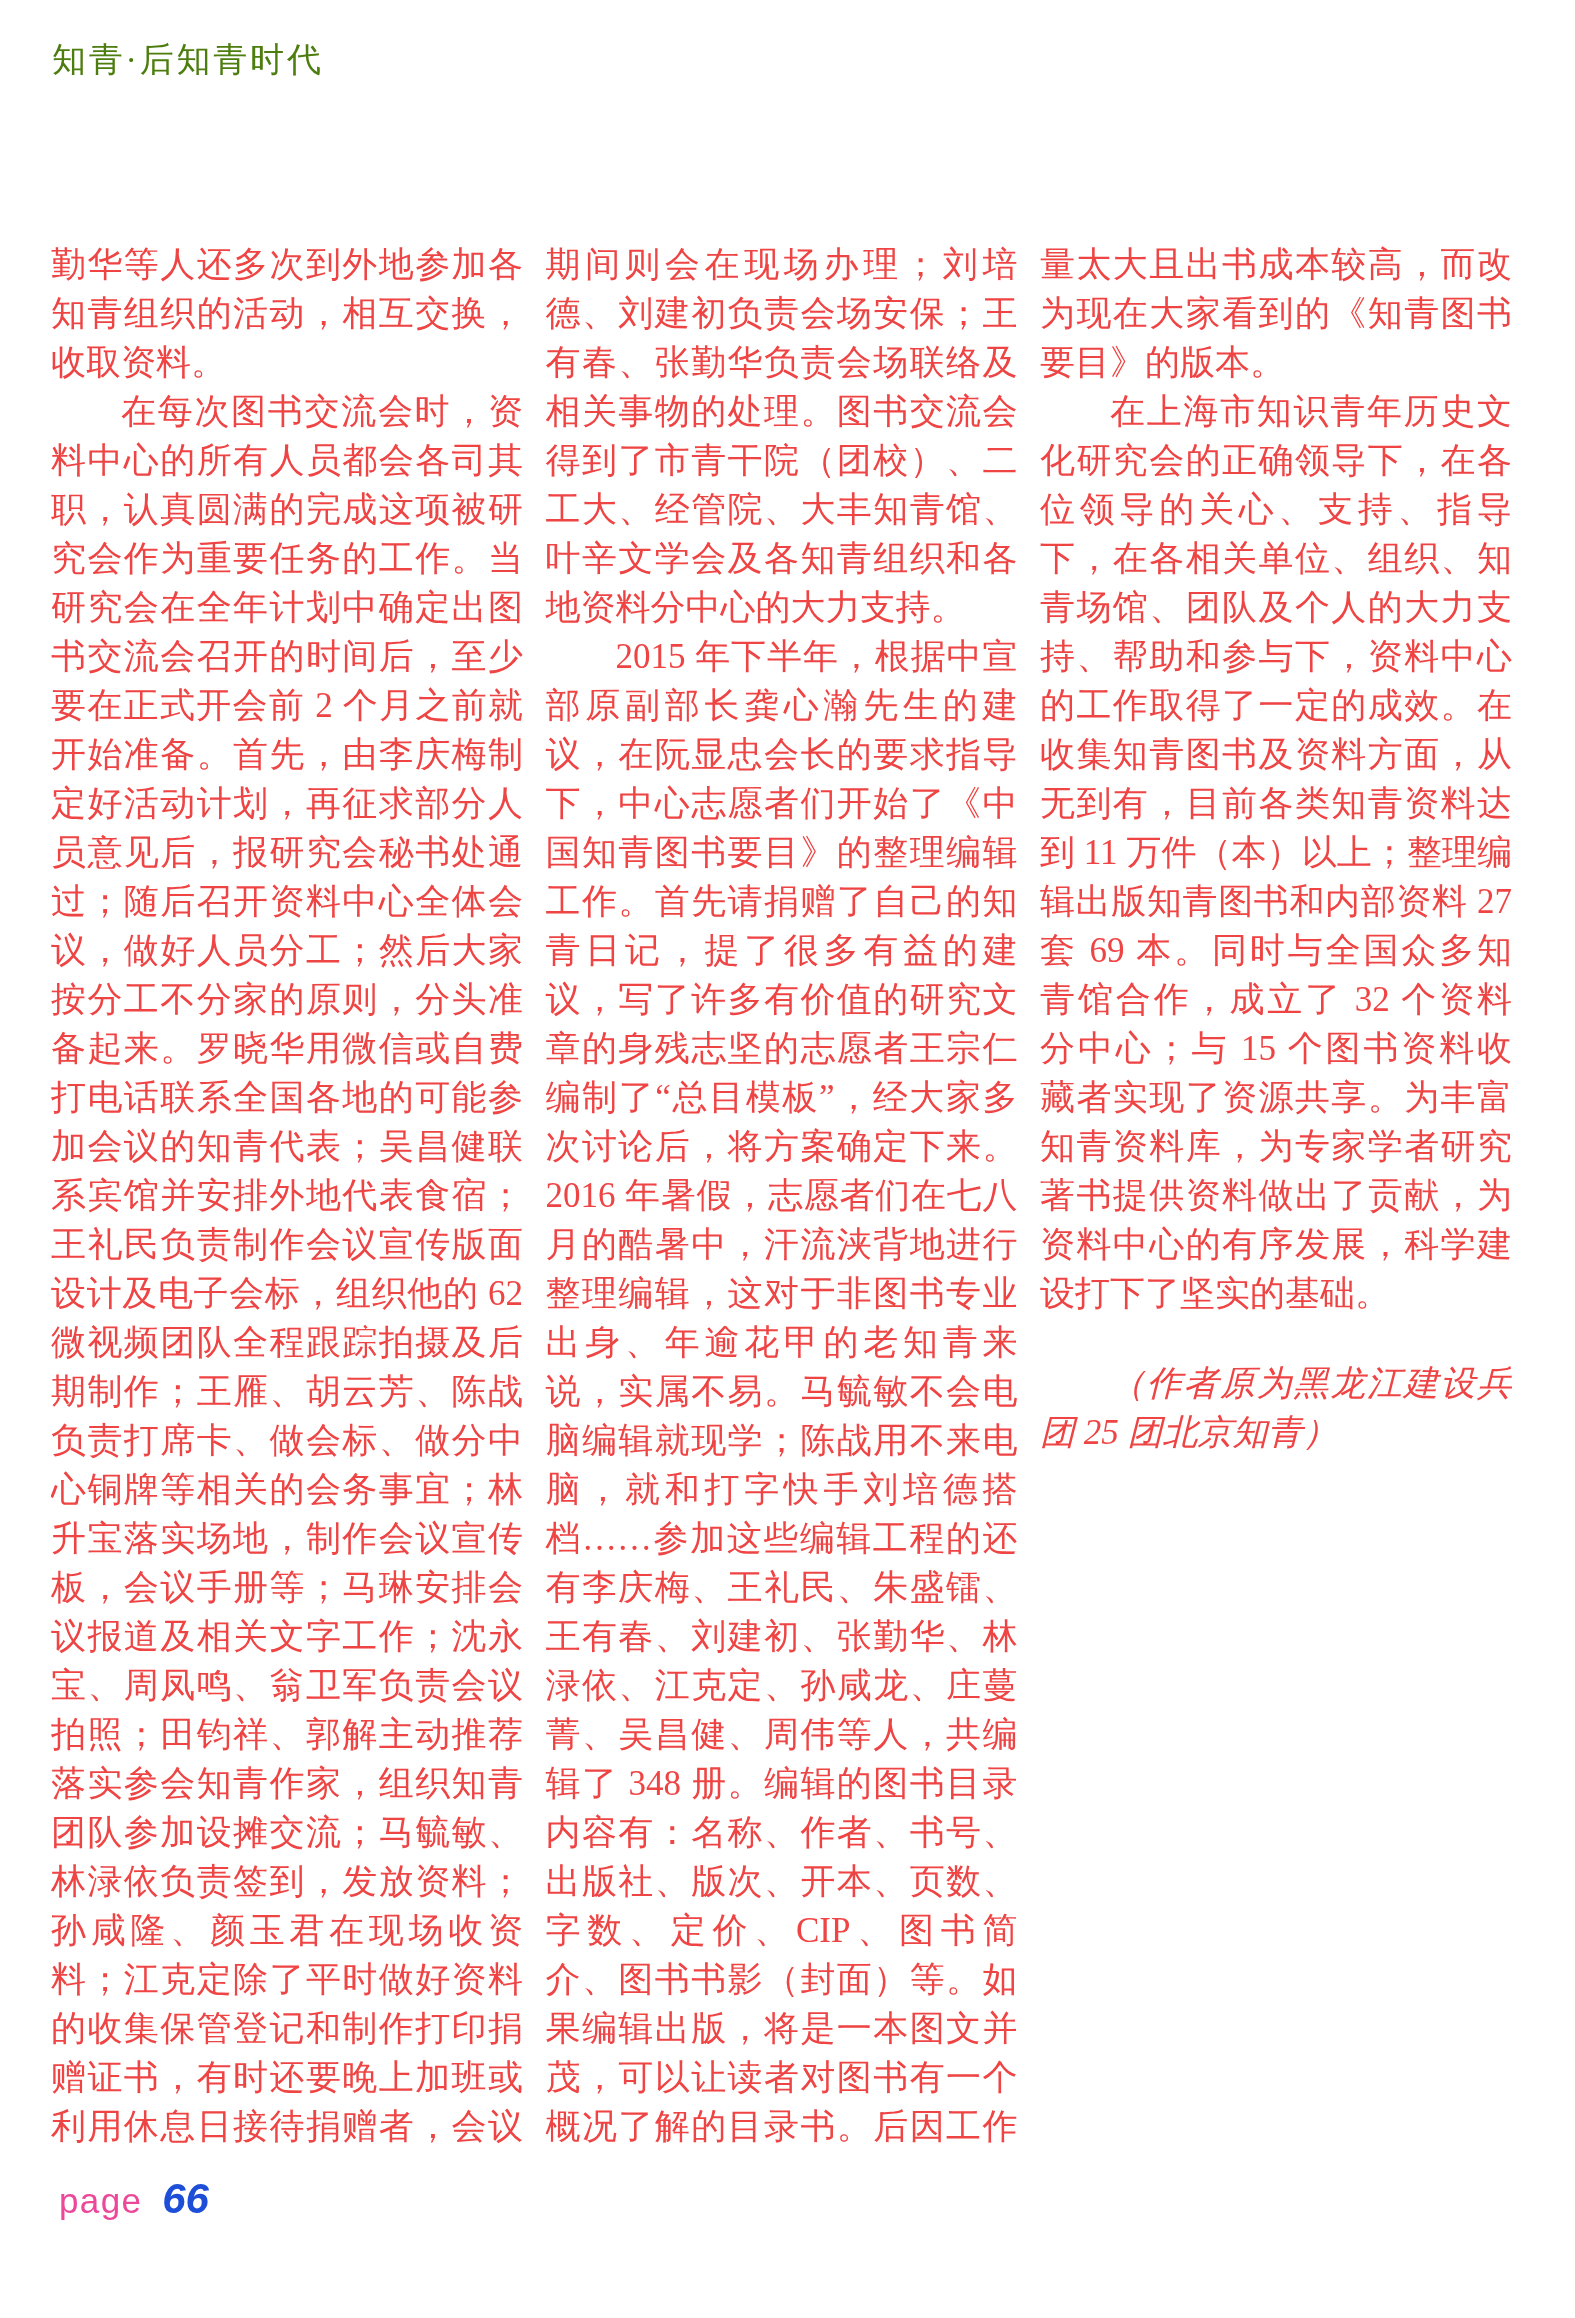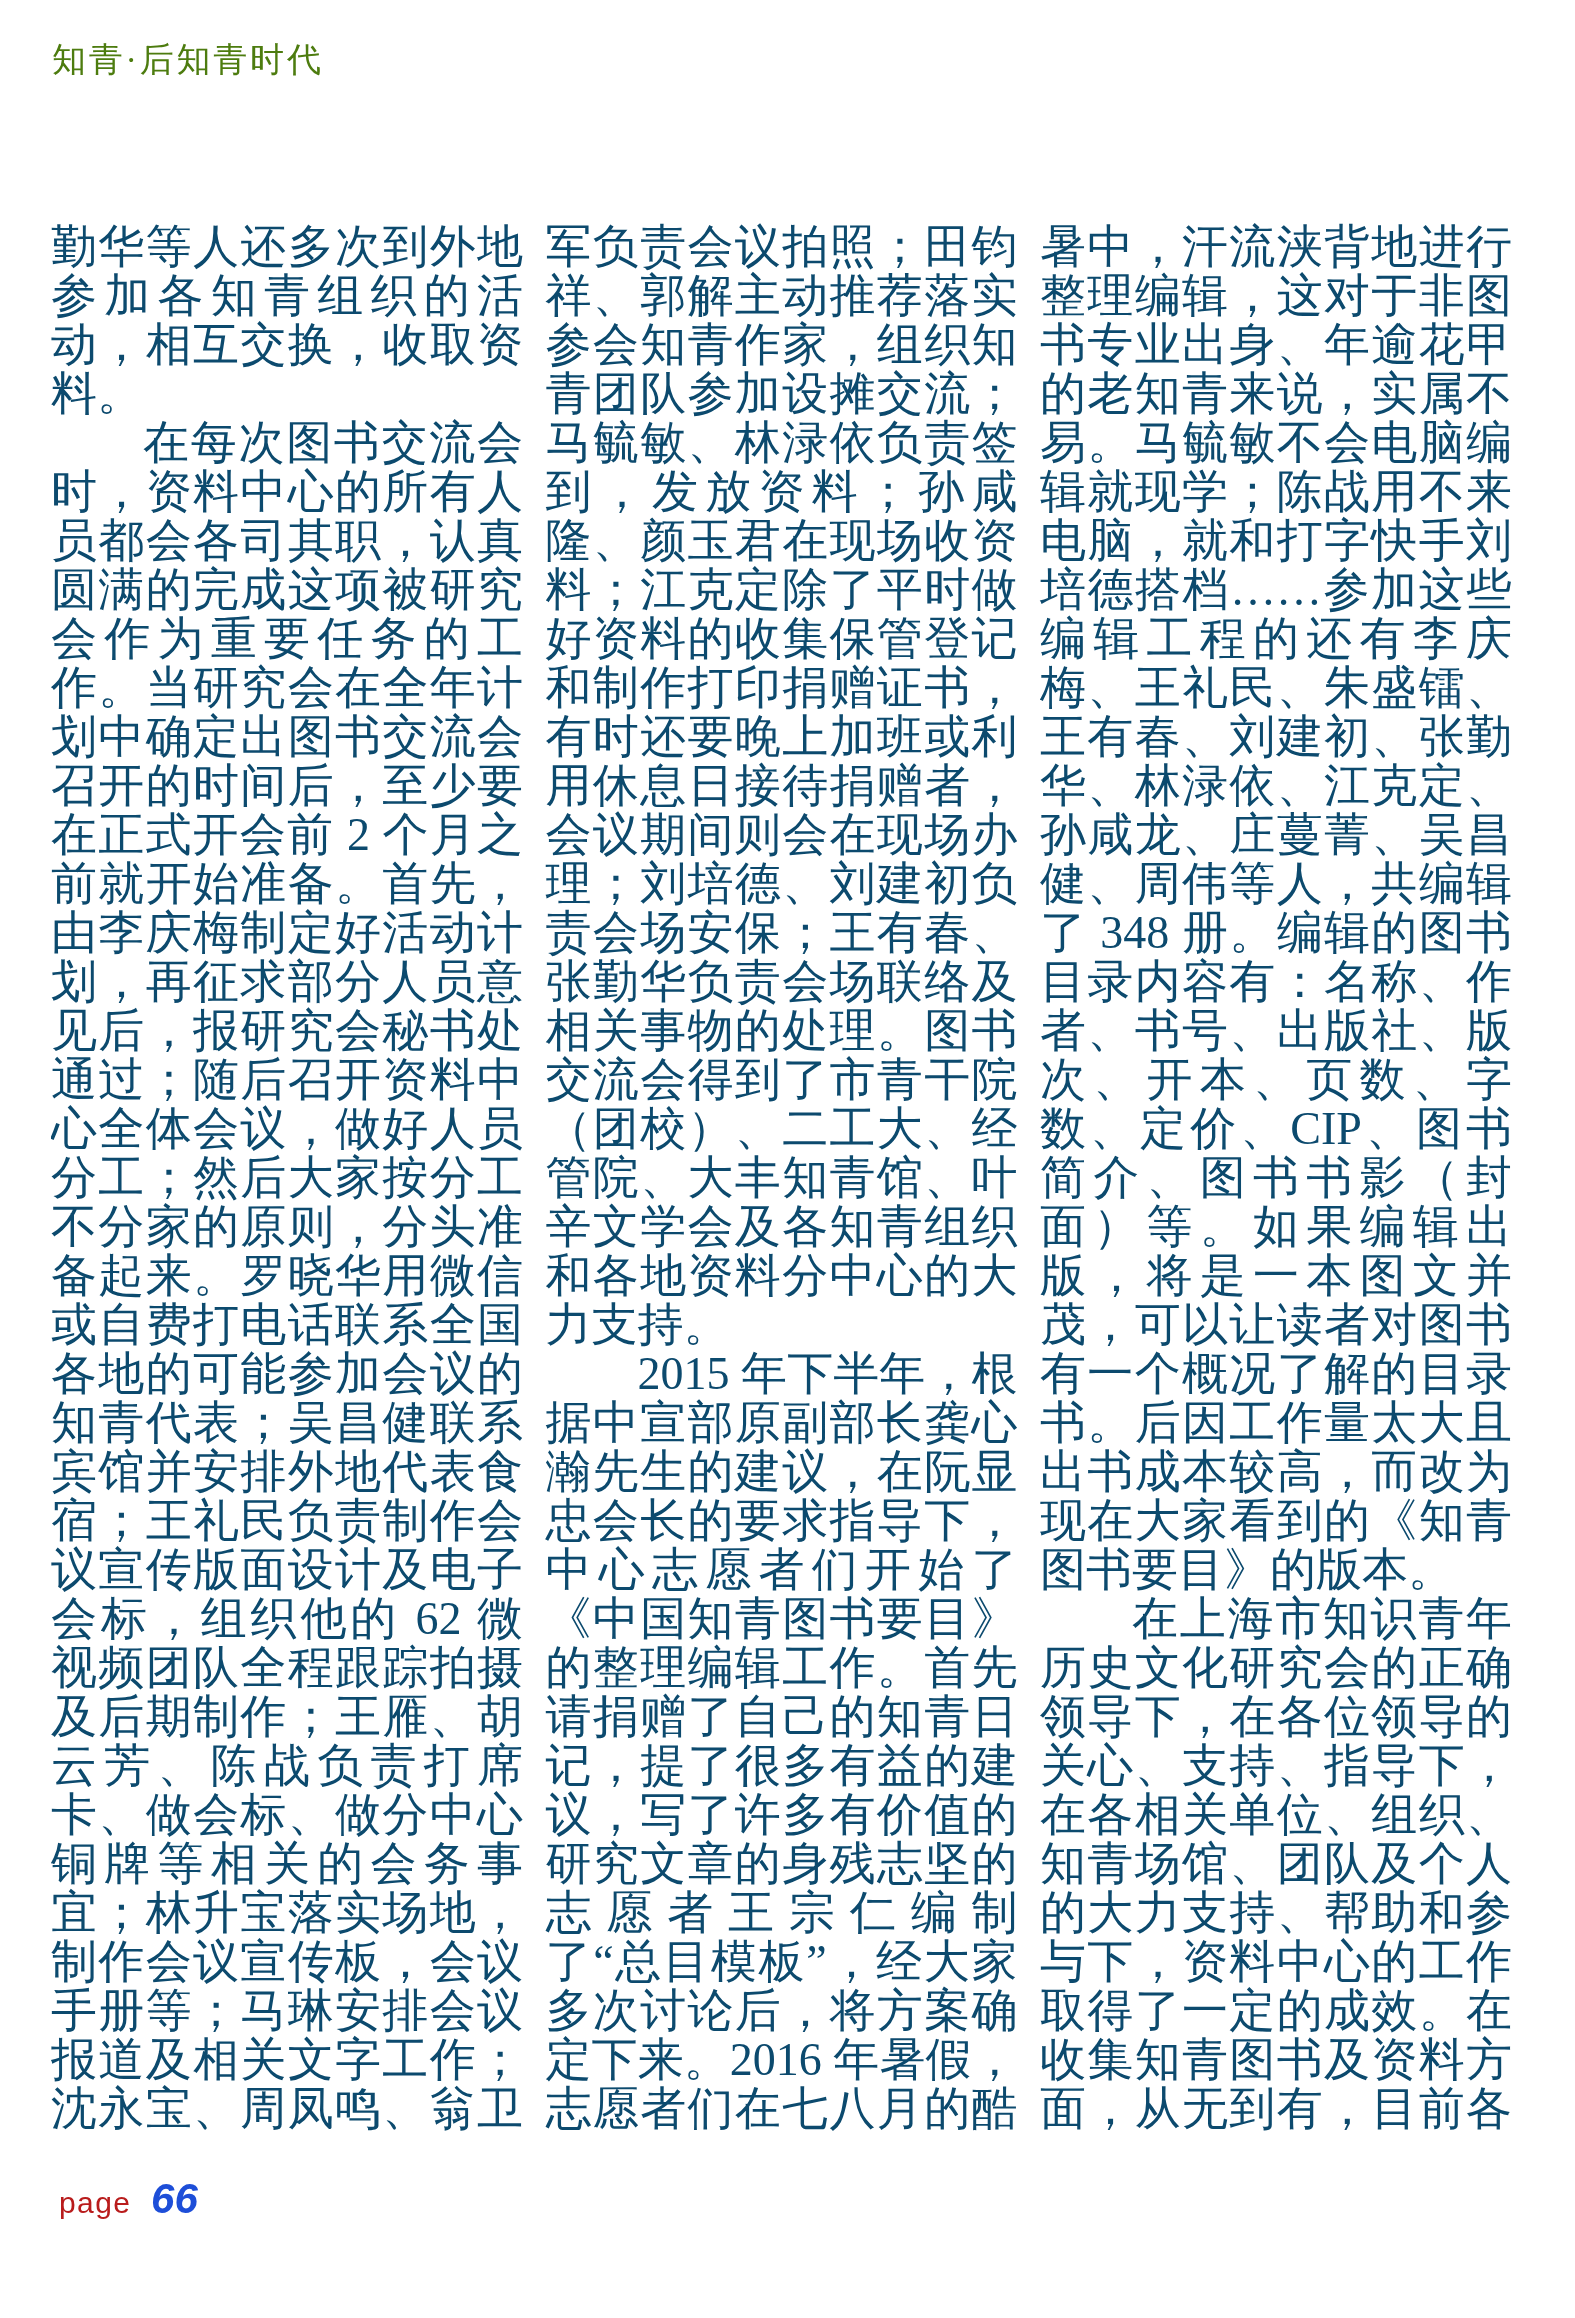--- a/index.html
+++ b/index.html
@@ -17,52 +17,52 @@
     left: 52px;
     top: 37px;
     font-size: 34px;
     letter-spacing: 2.8px;
     color: #4d7c0f;
     font-family: "Liberation Serif", "DejaVu Serif", serif;
   }
   .article {
     position: absolute;
     left: 51px;
-    top: 222px;
+    top: 240px;
     width: 1461px;
     height: 1925px;
     overflow: hidden;
     column-count: 3;
     column-gap: 22.5px;
     column-fill: auto;
-    font-size: 46px;
+    font-size: 35px;
     line-height: 49px;
     text-align: justify;
     text-justify: inter-character;
-    color: #0c4a6e;
+    color: #ef4444;
   }
   .article p {
     margin: 0;
     padding: 0;
   }
   .article p.indent { text-indent: 2em; }
   .article p.author-note { font-style: italic; margin-top: 41px; }
   .page-footer {
     position: absolute;
     left: 59px;
     top: 2175px;
     display: flex;
     align-items: baseline;
     gap: 19.7px;
     font-family: "Liberation Sans", "DejaVu Sans", sans-serif;
   }
   .page-footer .page-label {
-    font-size: 30px;
+    font-size: 35px;
     letter-spacing: 1.4px;
-    color: #b91c1c;
+    color: #ec4899;
   }
   .page-footer .page-number {
     font-size: 42px;
     font-weight: bold;
     color: #1d4ed8;
     font-style: italic;
   }
 </style>
 </head>
 <body>

